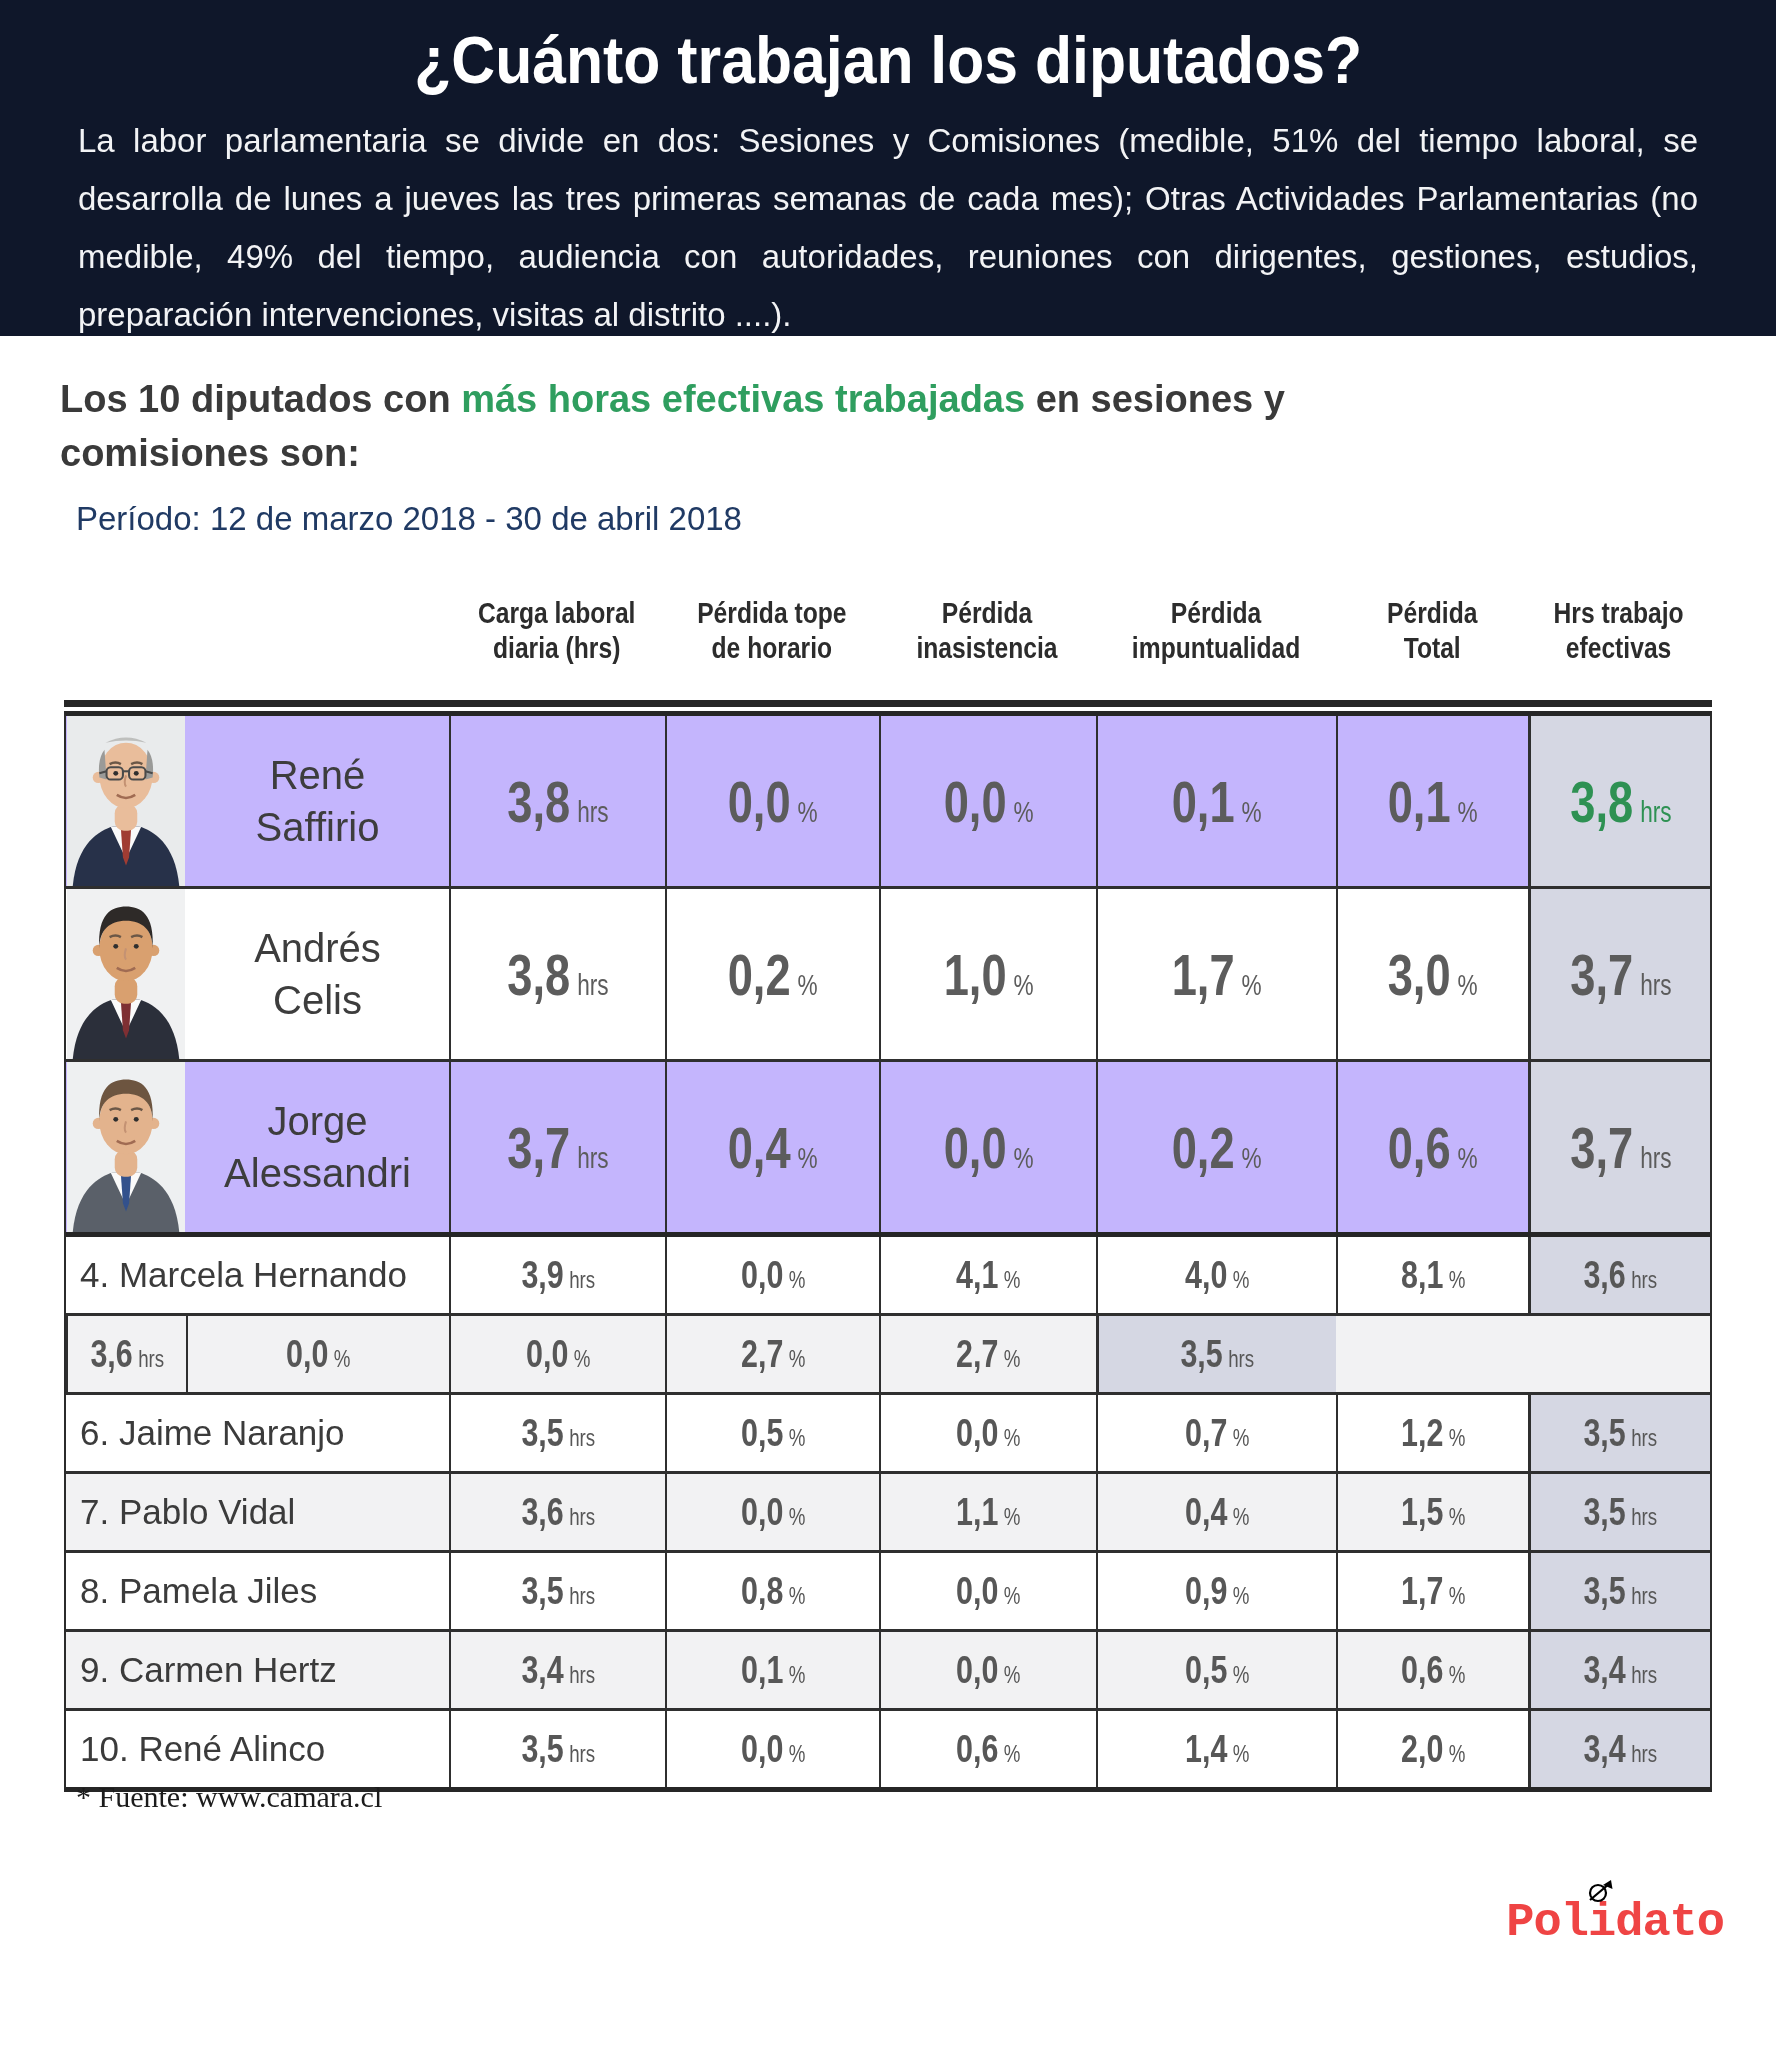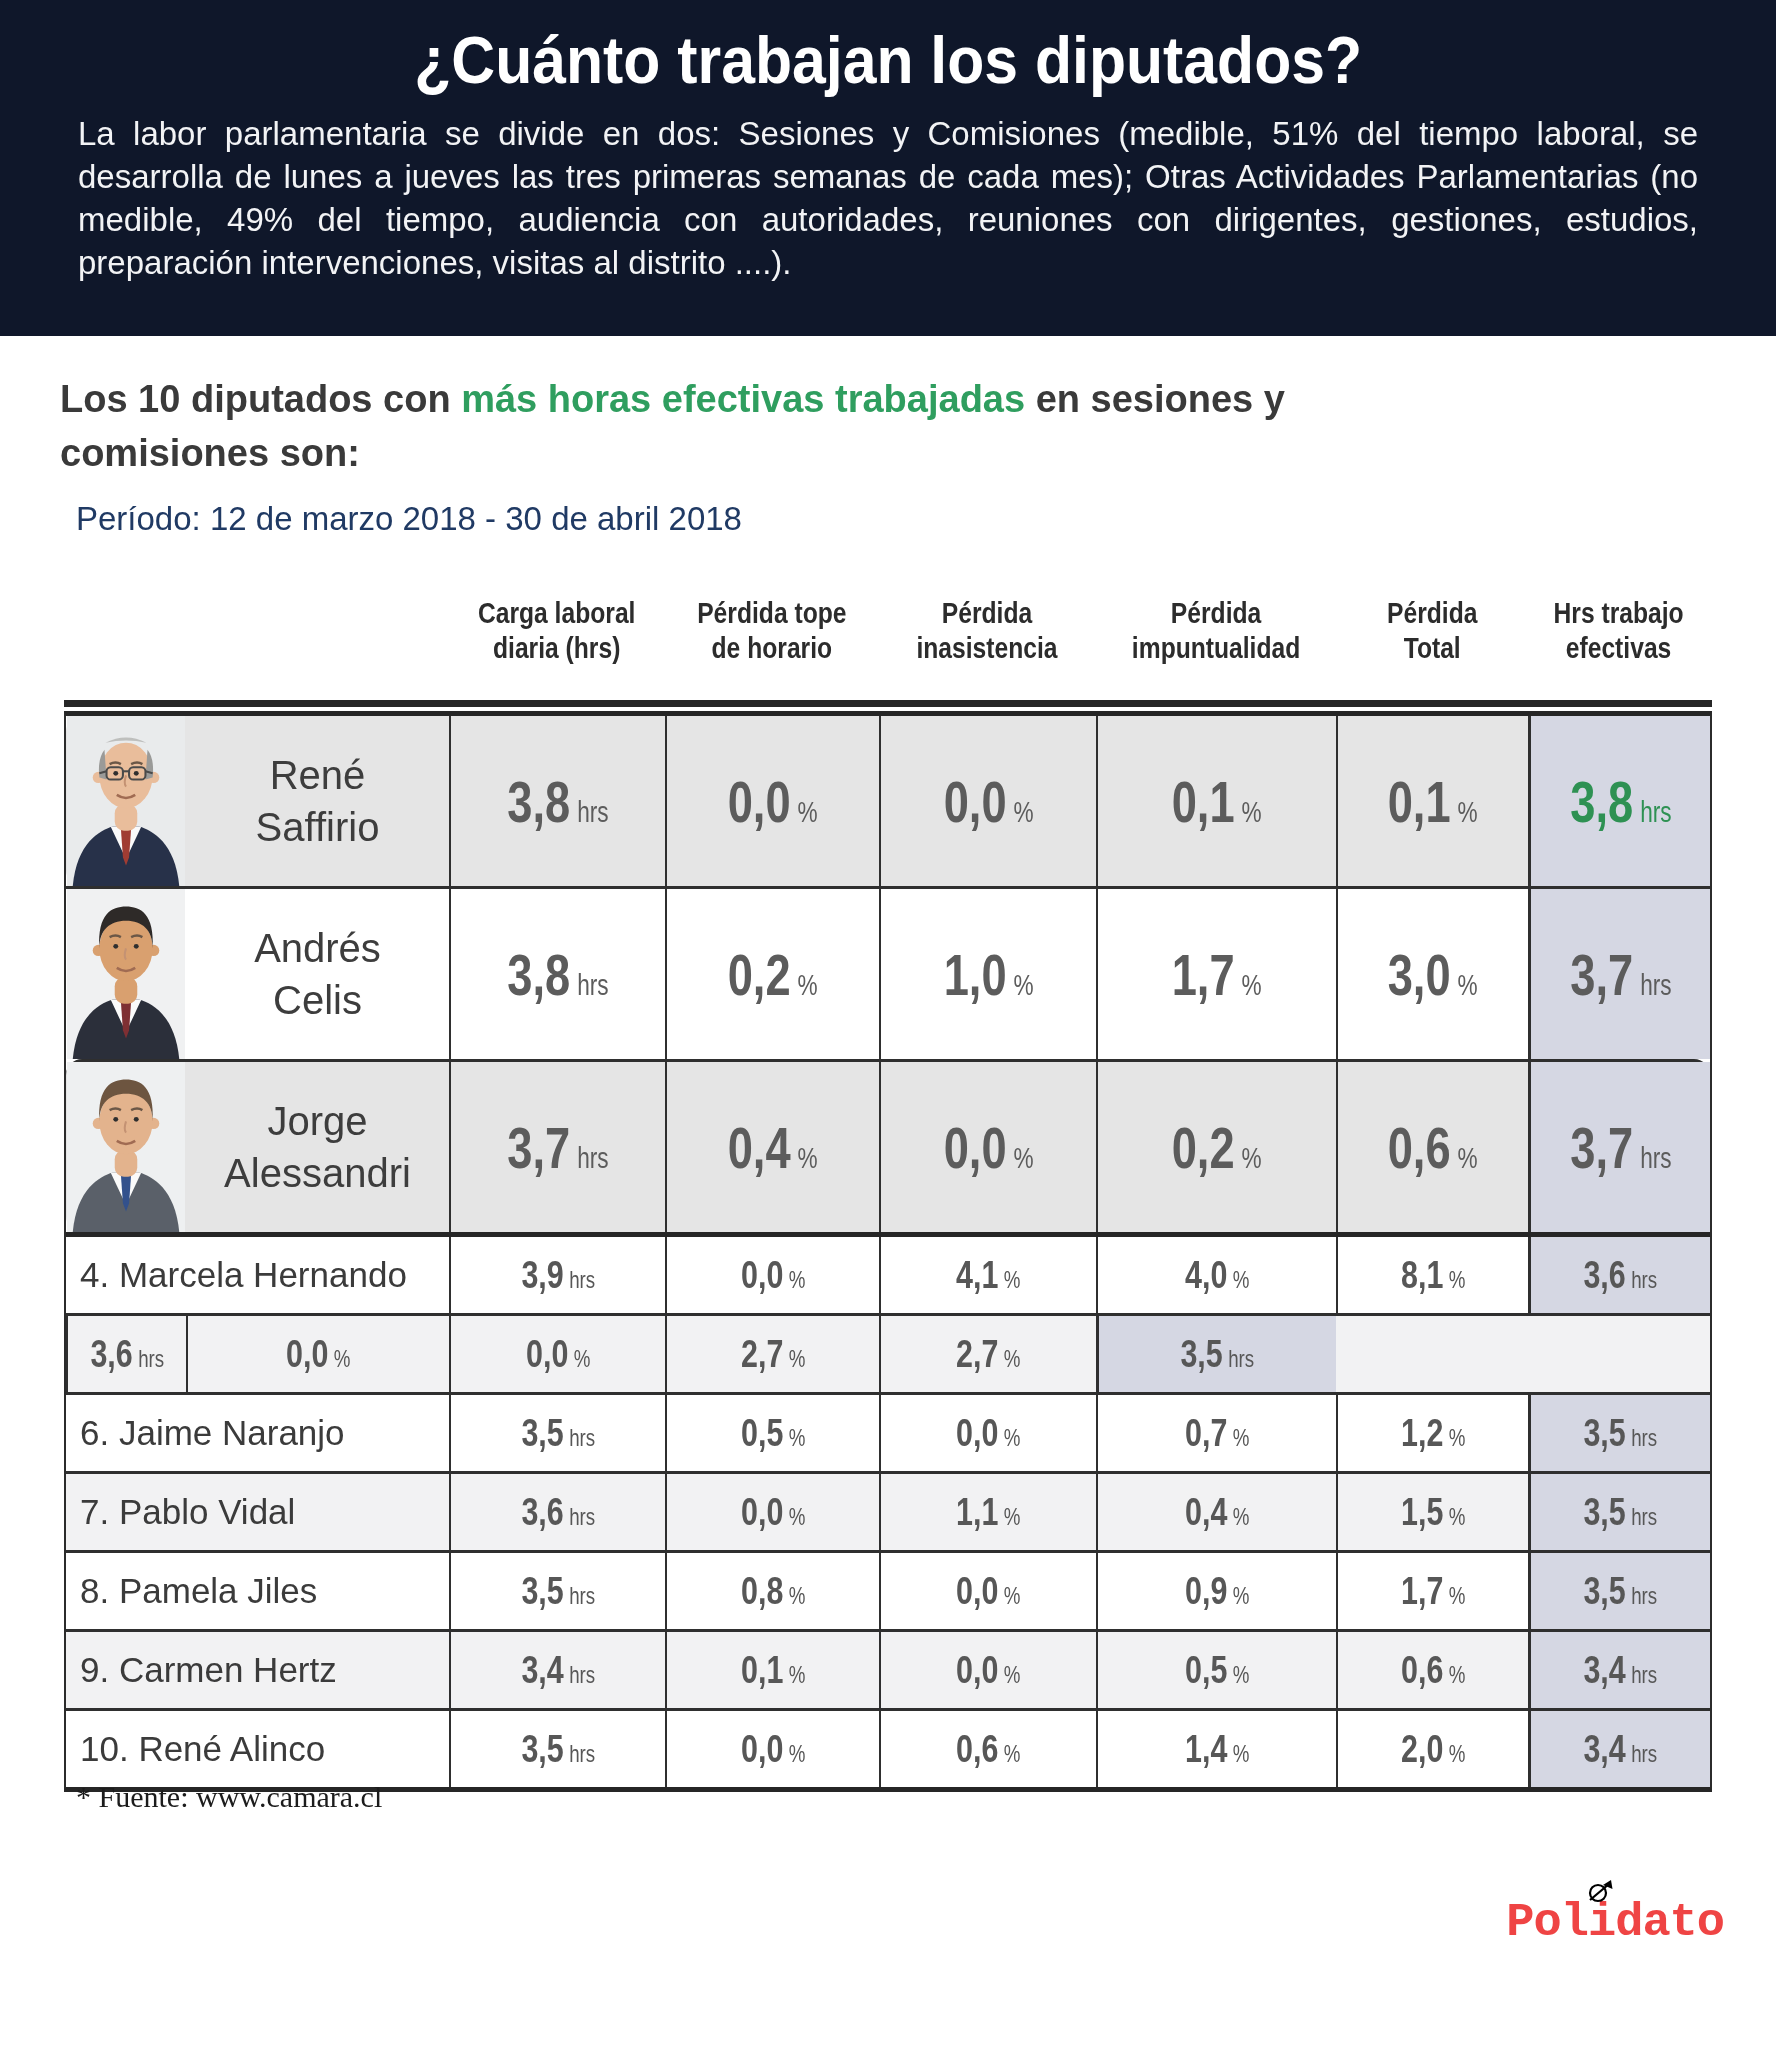--- a/index.html
+++ b/index.html
@@ -12,21 +12,21 @@
     position:absolute;left:0;top:0;width:1776px;height:336px;
     background:#0f172a;color:#f5f6f7;
   }
   .hero h1{
     margin:0;padding-top:22px;text-align:center;
     font-size:66px;font-weight:bold;color:#ffffff;letter-spacing:0px;
   }
   .hero h1 .cnd-t{display:inline-block;transform:scaleX(.92);transform-origin:center;}
   .hero p{
     margin:14px 78px 0 78px;text-align:justify;
-    font-size:33px;line-height:43px;color:#f2f3f5;
+    font-size:33px;line-height:58px;color:#f2f3f5;
   }
   
   .intro{
     position:absolute;left:60px;top:372px;width:1260px;
     font-size:38px;font-weight:bold;color:#3a3a3a;line-height:54px;
   }
   .intro .green{color:#2f9e5f;}
   .period{
     position:absolute;left:76px;top:500px;
     font-size:33px;color:#203a64;
@@ -51,21 +51,21 @@
   }
   .row{
     display:grid;grid-template-columns:120px 263px 216px 214px 217px 240px 192px 182px;
     background:#ffffff;
   }
   .frow{height:170px;}
   .lrow{height:76px;}
   .frow + .frow{border-top:3px solid #2f2f2f;}
   .lrow + .lrow{border-top:3px solid #2f2f2f;}
   .frow + .lrow{border-top:5px solid #262626;}
-  .frow.fzebra{background:#e5e5e5;border-radius:16px;}
+  .frow.fzebra{background:#c4b5fd;}
   .lrow.zebra{background:#f2f2f3;}
   .cell{display:flex;align-items:center;justify-content:center;min-width:0;}
   .val{border-left:2px solid #2f2f2f;}
   .name-cell{flex-direction:column;text-align:center;font-size:40px;line-height:52px;color:#3d3d3d;}
   .lname{grid-column:1 / span 2;justify-content:flex-start;padding-left:14px;
          font-size:35px;color:#3b3b3b;}
   .col-efectivas{background:#d5d7e3;border-left-width:3px;}
   .cnd{display:inline-flex;align-items:baseline;transform:scaleX(.78);transform-origin:center;white-space:nowrap;}
   .big .num{font-size:58px;font-weight:bold;color:#5c5c5c;}
   .big .unit{font-size:29px;color:#5c5c5c;margin-left:9px;}

